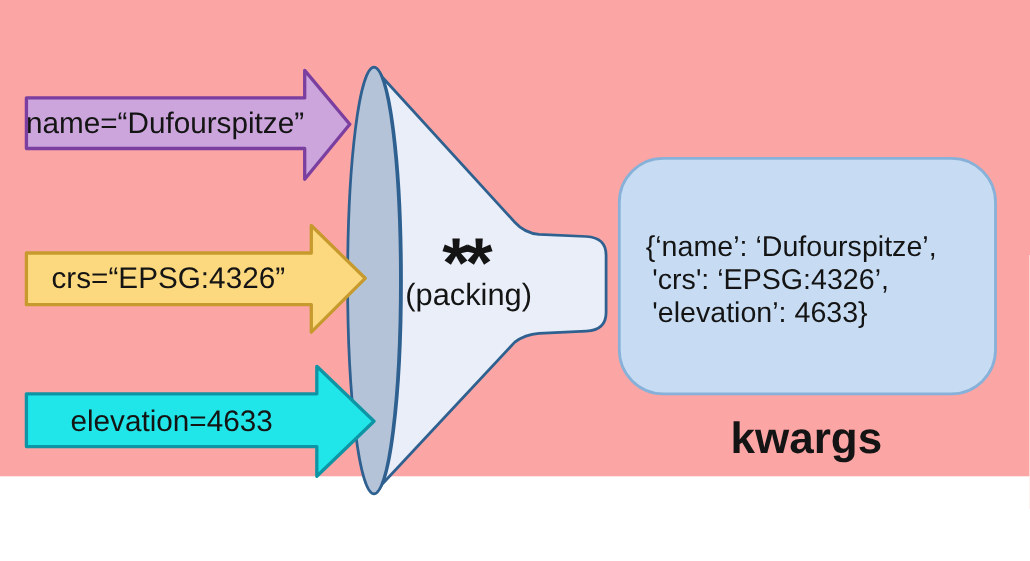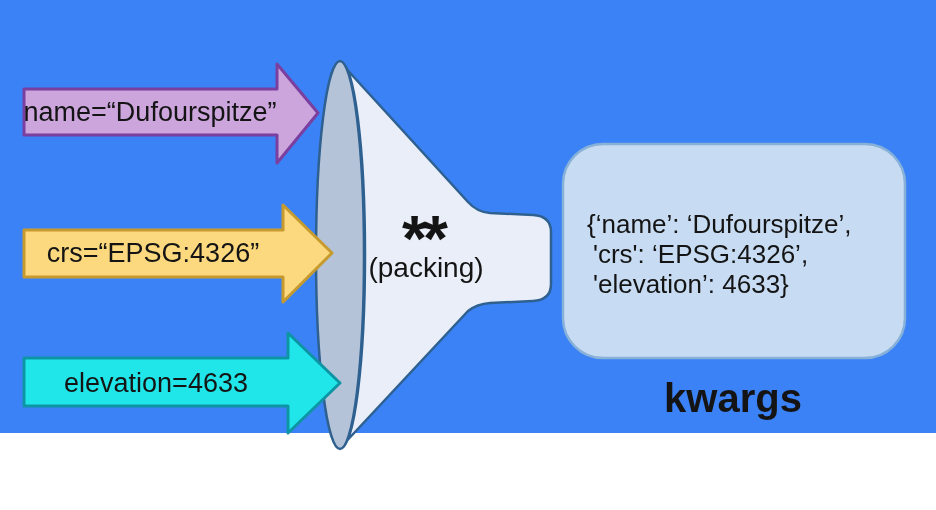--- a/index.html
+++ b/index.html
@@ -8,21 +8,21 @@
     background: #ffffff;
     width: 936px;
     height: 510px;
     overflow: hidden;
     font-family: "Liberation Sans", sans-serif;
   }
   .stage {
     position: relative;
     width: 936px;
     height: 433px;
-    background: #3b82f6;
+    background: #fca5a5;
   }
   svg { display: block; }
   text {
     font-family: "Liberation Sans", sans-serif;
     fill: #141414;
   }
   .arrow-label { font-size: 27px; }
   .funnel-symbol { font-size: 64px; font-weight: bold; letter-spacing: -4px; }
   .funnel-caption { font-size: 28px; }
   .dict-line { font-size: 26px; }

